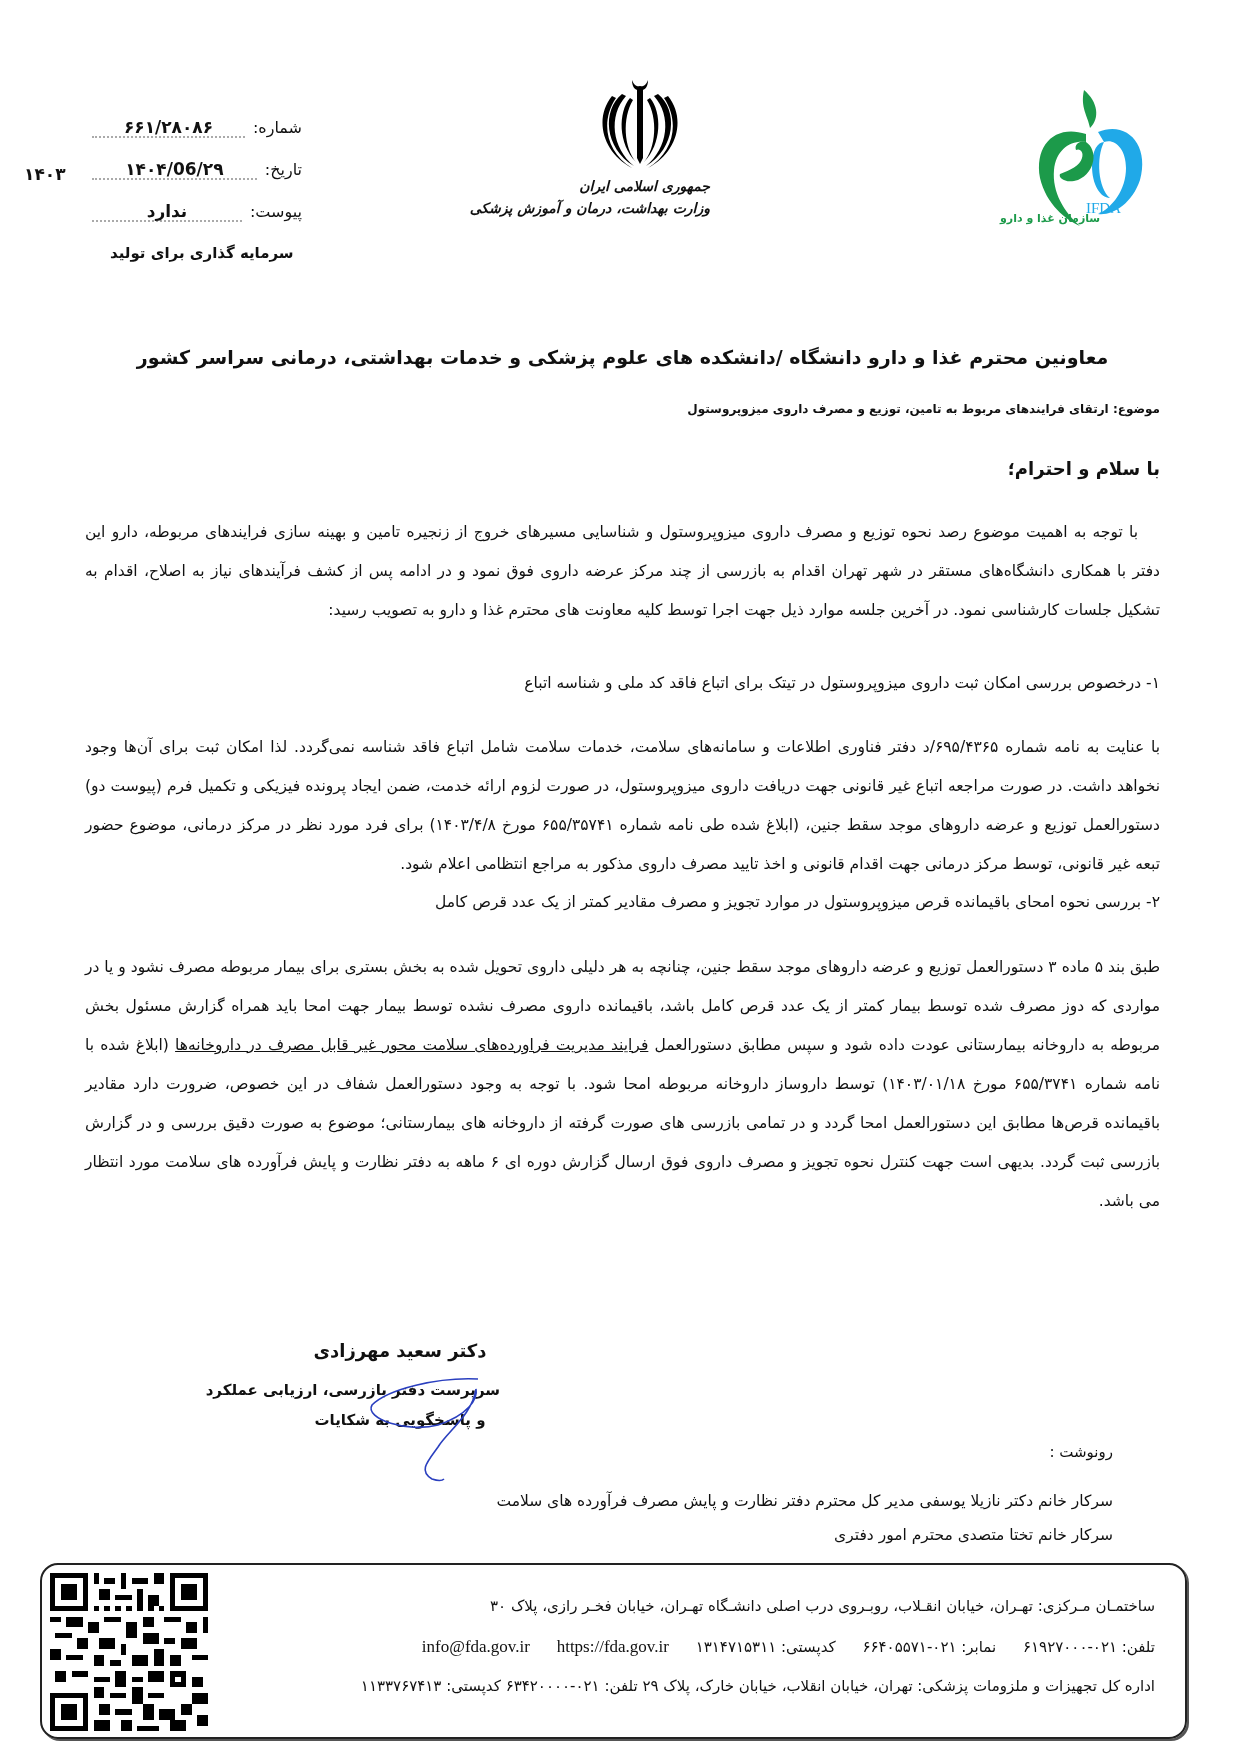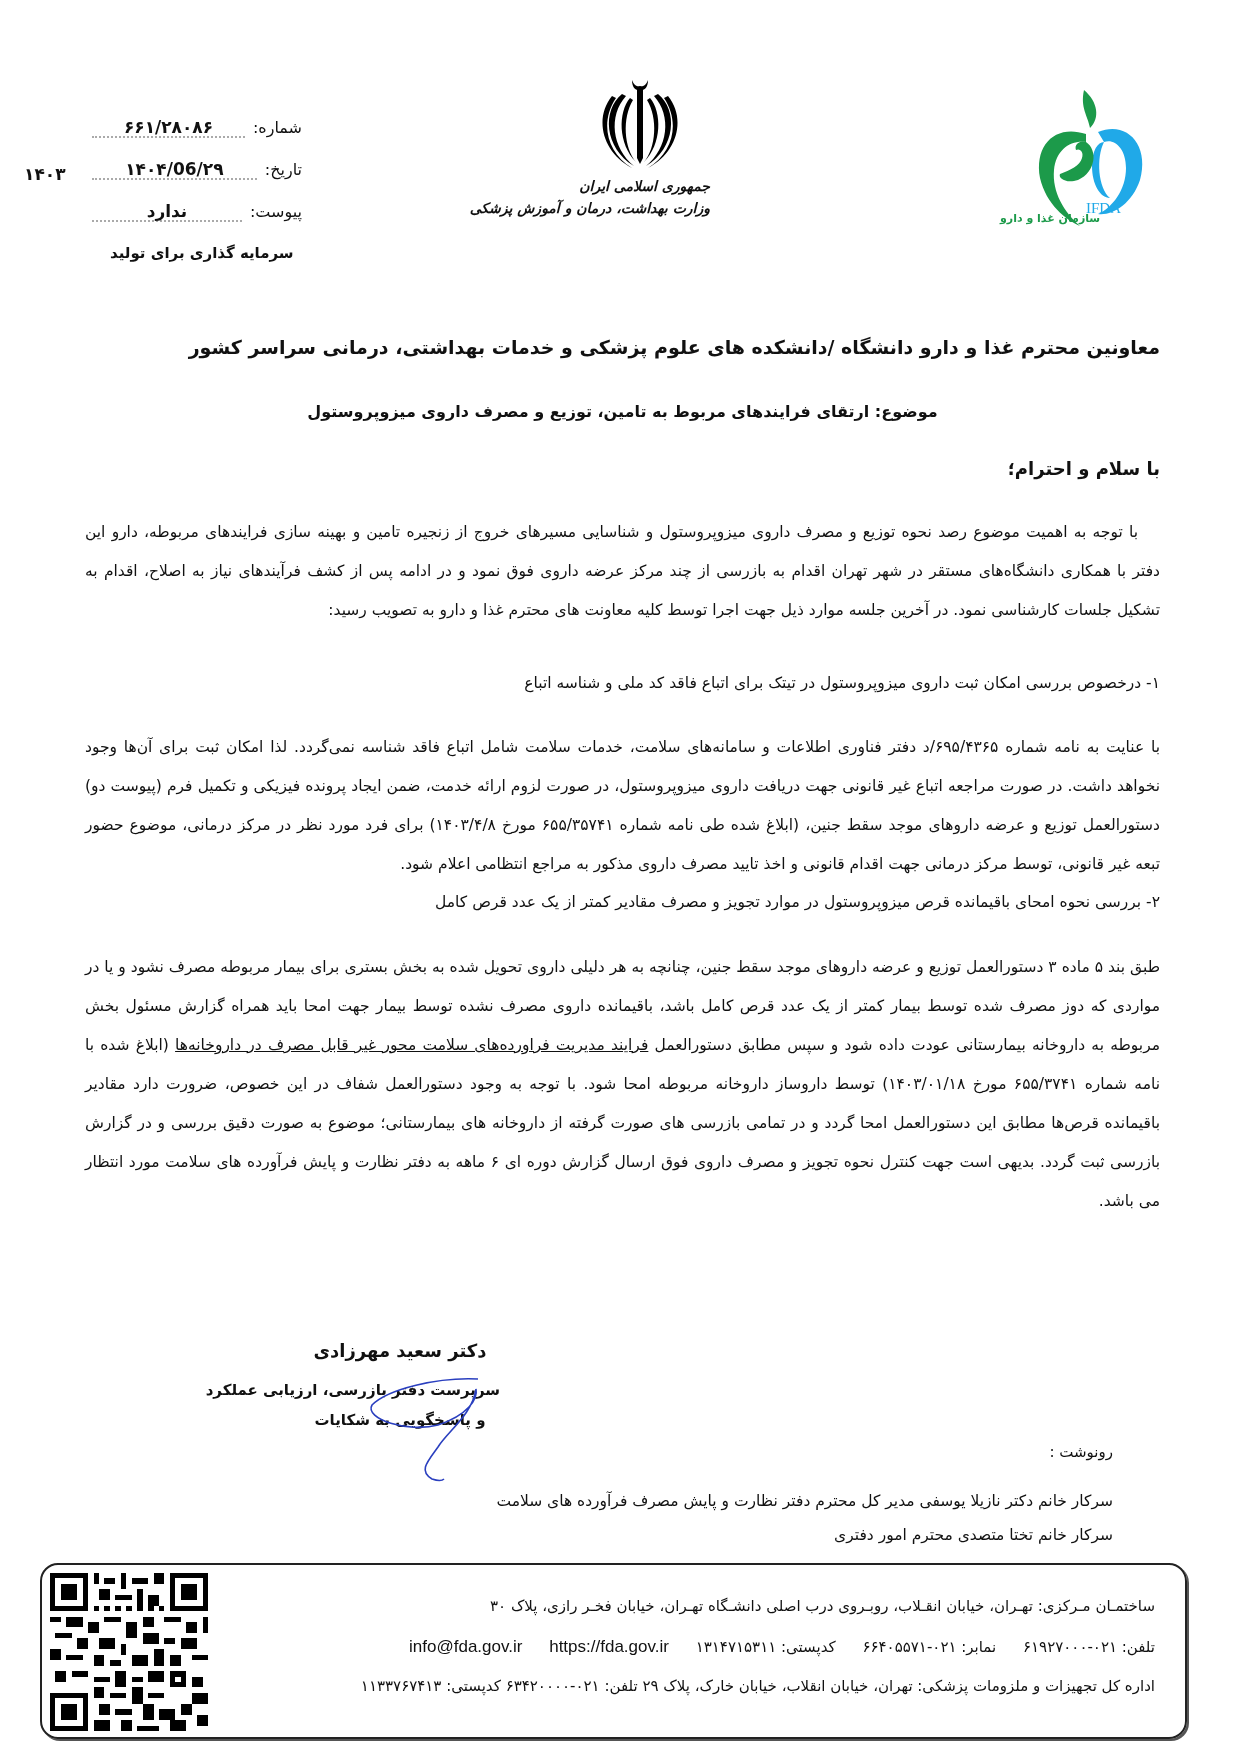--- a/index.html
+++ b/index.html
@@ -21,22 +21,22 @@
   .emblem-line1 { font-size:14px; font-weight:bold; font-style:italic; margin-top:6px; white-space:nowrap;margin-left:20px; }
   .emblem-line2 { font-size:14px; font-weight:bold; font-style:italic; margin-top:6px; white-space:nowrap; }
 
   
   .ifda { left:1000px; top:80px; width:160px; height:155px; }
   .ifda-text-fa { position:absolute; left:0; bottom:10px; color:#1c9a4a; font-size:11px; font-weight:bold; white-space:nowrap; }
   .ifda-text-en { position:absolute; left:86px; bottom:18px; color:#20a9e8; font-family:"Liberation Serif",serif; font-size:15px; }
 
   
   .content { left:85px; width:1075px; text-align:justify; }
-  .addressee { top:336px; font-size:19px; font-weight:bold; white-space:nowrap; text-align:right; }
-  .subject { top:402px; font-size:16px; font-weight:bold; white-space:nowrap; text-align:center; }
+  .addressee { top:346px; font-size:19px; font-weight:bold; white-space:nowrap; text-align:center; }
+  .subject { top:402px; font-size:12px; font-weight:bold; white-space:nowrap; text-align:right; }
   .greeting { top:458px; font-size:18px; font-weight:bold; text-align:right; }
   .para { font-size:15.5px; line-height:39px; text-align:justify; text-align-last:right; }
   .p1 { top:513px; text-indent:22px; }
   .item { font-size:15.5px; text-align:right; white-space:nowrap; }
   .i1 { top:674px; }
   .p2 { top:728px; }
   .i2 { top:893px; }
   .p3 { top:948px; }
   .underline { text-decoration:underline; }
 
@@ -51,21 +51,21 @@
   .cc2 { right:128px; top:1526px; font-size:15.5px; white-space:nowrap; }
 
   
   .footer { left:40px; top:1563px; width:1147px; height:176px; border:2px solid #222; border-radius:18px; box-sizing:border-box; box-shadow:2px 2px 0 #555; }
   .qr { position:absolute; left:8px; top:8px; width:158px; height:158px; }
   .f-line { position:absolute; right:30px; font-size:15px; white-space:nowrap; }
   .f1 { top:32px; }
   .f2 { top:72px; }
   .f3 { top:112px; }
   .f-sep { display:inline-block; width:22px; }
-  .ltr { direction:ltr; unicode-bidi:embed; font-family:Liberation Sans, sans-serif; font-size:17px; }
+  .ltr { direction:ltr; unicode-bidi:embed; font-family:Liberation Serif, serif; font-size:17px; }
 </style>
 </head>
 <body>
 
 <div class="abs meta">
   <div class="meta-row">
     <span class="meta-label">شماره:</span>
     <span class="meta-val">۶۶۱/۲۸۰۸۶</span>
   </div>
   <div class="meta-row">

